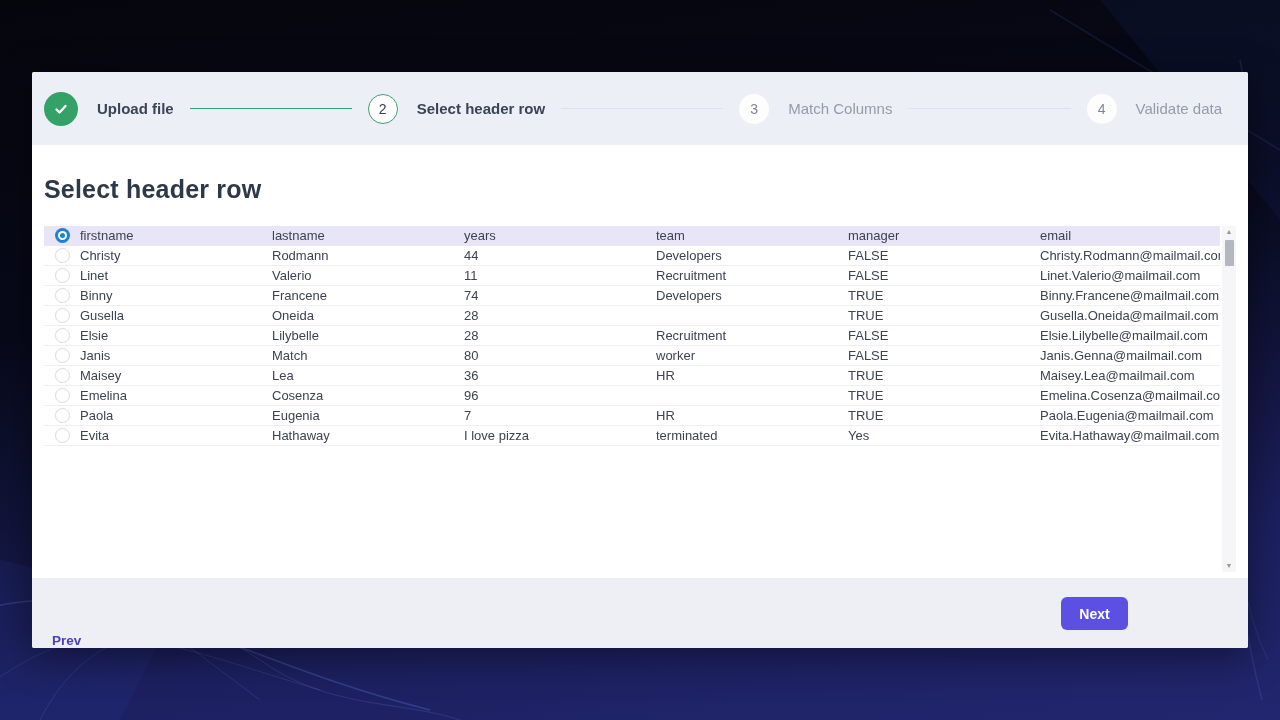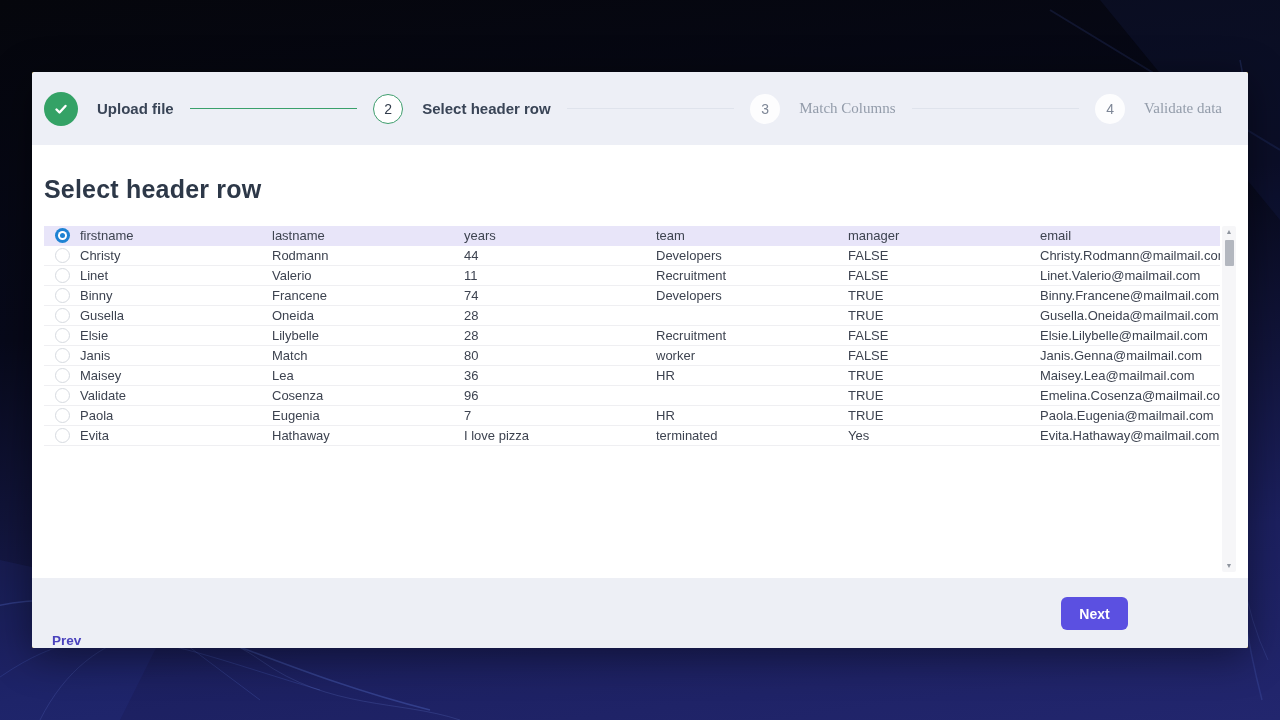--- a/index.html
+++ b/index.html
@@ -33,21 +33,21 @@
     width: 30px; height: 30px; border-radius: 50%;
     display: flex; align-items: center; justify-content: center;
     font-size: 14px; color: #6b7486; background: #ffffff;
     flex: 0 0 auto;
   }
   .circle.complete { width: 34px; height: 34px; background: #34a266; }
   .circle.active { border: 1.5px solid #3f9e6e; color: #333d4c; font-weight: 400; }
   .circle.upcoming { background: #fdfdfe; color: #7d8696; }
   .slabel { margin-left: 19px; font-size: 15px; }
   .slabel.dark { color: #394456; font-weight: 700; }
-  .slabel.muted { color: #939caa; font-weight: 400; font-family: Liberation Serif, serif; }
+  .slabel.muted { color: #939caa; font-weight: 400; }
   .conn { flex: 1 1 auto; height: 0; border-top: 1.5px solid #dfe3ec; margin: 0 16px; }
   .conn.green { border-top-color: #3aa06b; }
 
   
   .body { background: #ffffff; flex: 1 1 auto; position: relative; overflow: hidden; }
   .page-title {
     margin: 30px 0 0 12px;
     font-size: 25px; font-weight: 700; color: #2d3848; letter-spacing: 0.2px;
   }
 
@@ -230,21 +230,21 @@
     <span class="radio"></span>
   <span class="cell">Maisey</span>
             <span class="cell">Lea</span>
             <span class="cell">36</span>
             <span class="cell">HR</span>
             <span class="cell">TRUE</span>
             <span class="cell">Maisey.Lea@mailmail.com</span>
           </div>
           <div class="trow">
     <span class="radio"></span>
-  <span class="cell">Validate</span>
+  <span class="cell">Emelina</span>
             <span class="cell">Cosenza</span>
             <span class="cell">96</span>
             <span class="cell"></span>
             <span class="cell">TRUE</span>
             <span class="cell">Emelina.Cosenza@mailmail.com</span>
           </div>
           <div class="trow">
     <span class="radio"></span>
   <span class="cell">Paola</span>
             <span class="cell">Eugenia</span>

